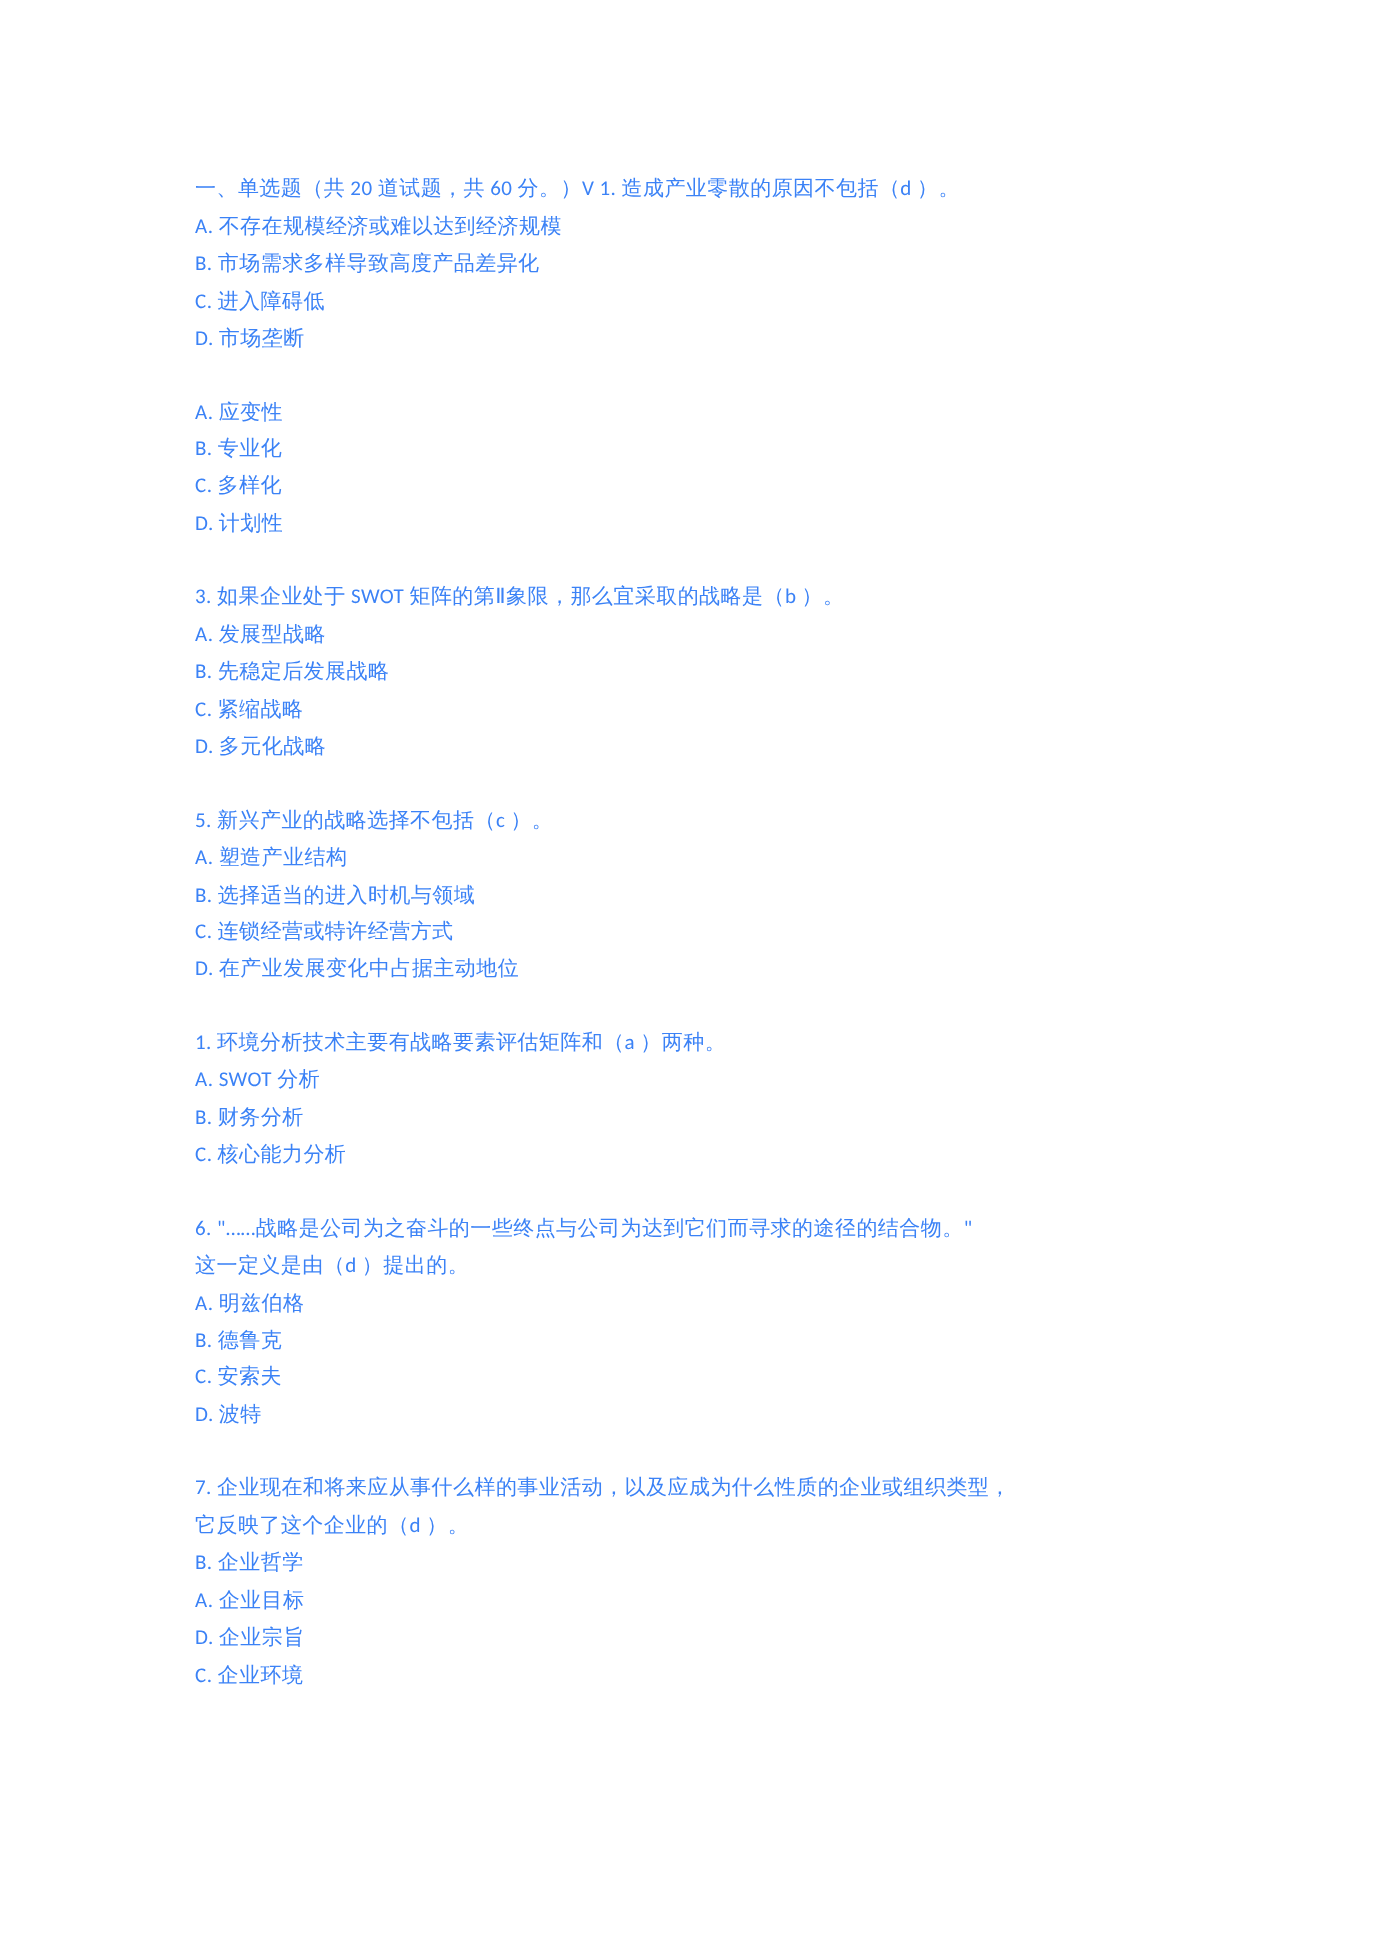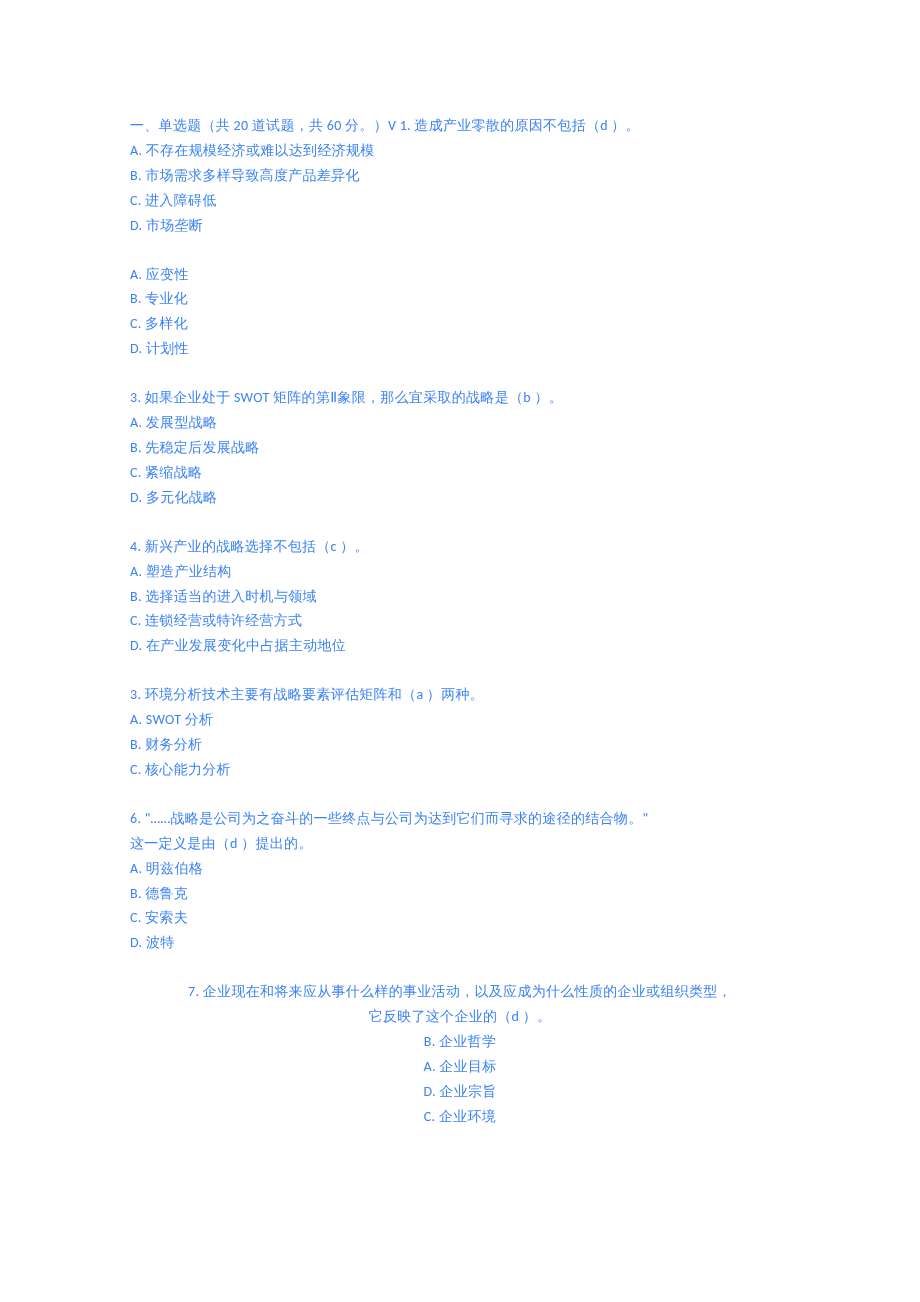--- a/index.html
+++ b/index.html
@@ -17,21 +17,20 @@
   }
   .line {
     white-space: normal;
     letter-spacing: 0.3px;
   }
   .block {
     margin-bottom: 24px;
   }
   .block:last-child {
     margin-bottom: 0;
-    text-align: center;
   }
 </style>
 </head>
 <body>
 
 <div class="page">
 
   <div class="block">
     <div class="line">一、单选题（共 20 道试题，共 60 分。）V 1.   造成产业零散的原因不包括（d ）。</div>
     <div class="line">A.  不存在规模经济或难以达到经济规模</div>
@@ -49,29 +48,29 @@
 
   <div class="block">
     <div class="line">3.   如果企业处于 SWOT 矩阵的第Ⅱ象限，那么宜采取的战略是（b ）。</div>
     <div class="line">A.  发展型战略</div>
     <div class="line">B.  先稳定后发展战略</div>
     <div class="line">C.  紧缩战略</div>
     <div class="line">D.  多元化战略</div>
   </div>
 
   <div class="block">
-    <div class="line">4.   新兴产业的战略选择不包括（c ）。</div>
+    <div class="line">5.   新兴产业的战略选择不包括（c ）。</div>
     <div class="line">A.  塑造产业结构</div>
     <div class="line">B.  选择适当的进入时机与领域</div>
     <div class="line">C.  连锁经营或特许经营方式</div>
     <div class="line">D.  在产业发展变化中占据主动地位</div>
   </div>
 
   <div class="block">
-    <div class="line">3.   环境分析技术主要有战略要素评估矩阵和（a ）两种。</div>
+    <div class="line">1.   环境分析技术主要有战略要素评估矩阵和（a ）两种。</div>
     <div class="line">A. SWOT 分析</div>
     <div class="line">B.  财务分析</div>
     <div class="line">C.  核心能力分析</div>
   </div>
 
   <div class="block">
     <div class="line">6.    "……战略是公司为之奋斗的一些终点与公司为达到它们而寻求的途径的结合物。"</div>
     <div class="line">这一定义是由（d ）提出的。</div>
     <div class="line">A.  明兹伯格</div>
     <div class="line">B.  德鲁克</div>

